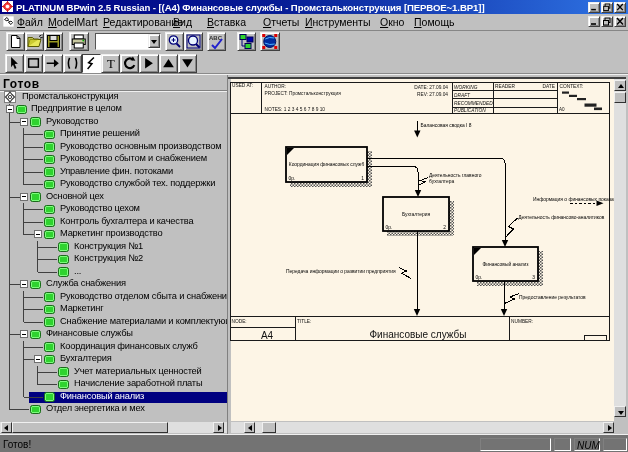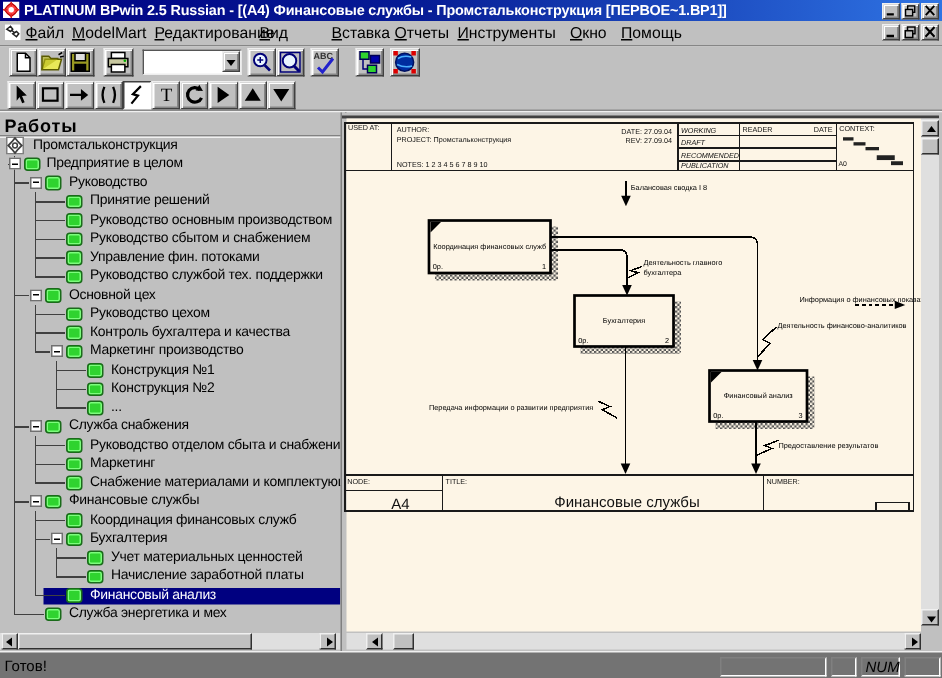--- a/index.html
+++ b/index.html
@@ -46,21 +46,21 @@
 <div class="abs" style="left:0;top:13.5px;width:628px;height:16.5px;background:#c0c0c0">
   <svg class="abs" style="left:3px;top:2px" width="11" height="11" viewBox="0 0 11 11">
       <rect width="11" height="11" fill="#fff" stroke="#aaa" stroke-width="0.5"></rect>
       <path d="M1.5 3.5 L4 1.5 L5.5 3.5 L4 5 Z M5.5 6.5 L8 5 L9.5 6.5 L8 8.5 Z" fill="none" stroke="#222"></path>
       <path d="M4.5 4 L7 6" stroke="#222"></path>
     </svg>
   <div class="mi" style="left:17px"><u>Ф</u>айл</div>
   <div class="mi" style="left:48px"><u>M</u>odelMart</div>
   <div class="mi" style="left:103px"><u>Р</u>едактирование</div>
   <div class="mi" style="left:173px"><u>В</u>ид</div>
-  <div class="mi" style="left:221px"><u>В</u>ставка</div>
+  <div class="mi" style="left:207px"><u>В</u>ставка</div>
   <div class="mi" style="left:263px"><u>О</u>тчеты</div>
   <div class="mi" style="left:305px"><u>И</u>нструменты</div>
   <div class="mi" style="left:380px"><u>О</u>кно</div>
   <div class="mi" style="left:414px"><u>П</u>омощь</div>
   <div class="btn" style="left:588px;top:2.5px;width:12px;height:11px">
       <svg width="10" height="9" viewBox="0 0 10 9">
         <path d="M2 7 H7" stroke="#000" stroke-width="1.6"></path>
       </svg>
     </div>
   <div class="btn" style="left:600.5px;top:2.5px;width:12px;height:11px">
@@ -202,21 +202,21 @@
   <div class="btn" style="left:177.8px;top:1px;width:19.2px;height:18.5px">
       <svg width="17" height="16.5" viewBox="0 0 17 17">
         <path d="M8.5 13 L14 4.5 L3 4.5 Z" fill="#000"></path>
       </svg>
     </div>
 </div>
 <div class="abs" style="left:0;top:73px;width:628px;border-top:1px solid #8a8a8a"></div>
 <div class="abs" style="left:0;top:74px;width:628px;border-top:1px solid #f0f0f0"></div>
 
 <div class="abs" style="left:0;top:75px;width:228px;height:360px;background:#c0c0c0;overflow:hidden">
-  <div class="abs" style="left:3px;top:1.5px;font-size:12px;font-weight:bold;letter-spacing:0.6px">Работы</div>
+  <div class="abs" style="left:3px;top:1.5px;font-size:12px;font-weight:bold;letter-spacing:0.6px">Готов</div>
   <div class="abs" style="left:0;top:14.5px;width:228px;border-top:1px solid #828282"></div>
   <div class="abs" style="left:0;top:15.5px;width:228px;border-top:1px solid #f0f0f0"></div>
 </div>
 <div class="abs" style="left:0;top:0;width:227px;height:421px;overflow:hidden">
 <div style="position:absolute;left:29px;top:391.5px;width:198px;height:11px;background:#000080"></div>
 <svg style="position:absolute;left:0;top:0;width:228px;height:452px" viewBox="0 0 228 452">
       <g stroke="#404040" stroke-width="1" shape-rendering="crispEdges">
         <line x1="9.5" y1="104" x2="9.5" y2="409.5"></line>
         <line x1="23.5" y1="128" x2="23.5" y2="184.5"></line>
         <line x1="23.5" y1="203" x2="23.5" y2="234.5"></line>
@@ -320,21 +320,21 @@
       <span></span>
     </div>
 <div class="tl" style="left:60px;top:353.3px;color:#000">Бухгалтерия</div>
 <div class="gi" style="left:58px;top:367.0px"></div>
 <div class="tl" style="left:74px;top:365.8px;color:#000">Учет материальных ценностей</div>
 <div class="gi" style="left:58px;top:379.5px"></div>
 <div class="tl" style="left:74px;top:378.3px;color:#000">Начисление заработной платы</div>
 <div class="gi" style="left:44px;top:392.0px"></div>
 <div class="tl" style="left:60px;top:390.8px;color:#fff">Финансовый анализ</div>
 <div class="gi" style="left:30px;top:404.5px"></div>
-<div class="tl" style="left:46px;top:403.3px;color:#000">Служба энергетика и мех</div>
+<div class="tl" style="left:46px;top:403.3px;color:#000">Отдел энергетика и мех</div>
 </div>
 
 <div class="abs" style="left:0;top:421.5px;width:227px;height:11px;background:#dfdfdf">
   <div class="sb" style="left:0.5px;top:0;width:11px;height:11px">
       <div class="arr" style="left:2.5px;top:2.5px;border-top:3px solid transparent;border-bottom:3px solid transparent;border-right:4px solid #000"></div>
     </div>
   <div class="sb" style="left:11.5px;top:0;width:156px;height:11px"></div>
   <div class="sb" style="left:213px;top:0;width:11px;height:11px">
       <div class="arr" style="left:4px;top:2.5px;border-top:3px solid transparent;border-bottom:3px solid transparent;border-left:4px solid #000"></div>
     </div>

